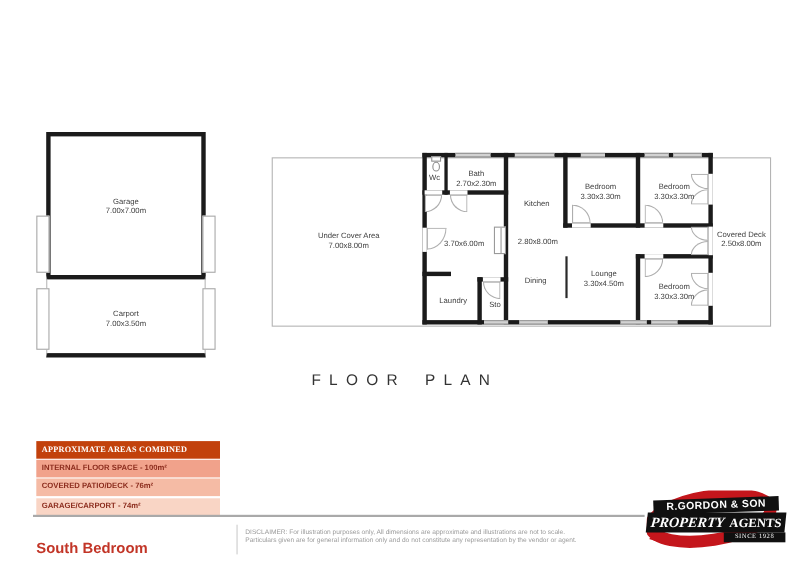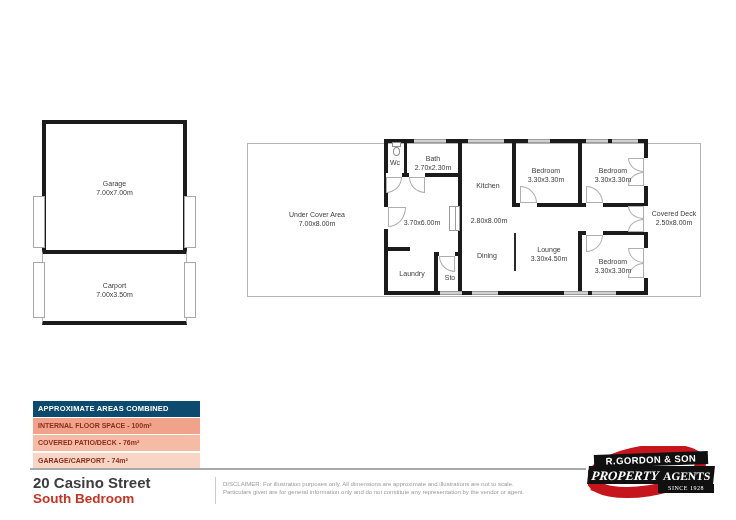--- a/index.html
+++ b/index.html
@@ -182,30 +182,30 @@
     <div class="rlabel" style="left:582px;top:257px;width:62px;">
       <span class="nm">Bedroom</span>
       <span class="dm">3.30x3.30m</span>
     </div>
     <div class="rlabel" style="left:646px;top:209px;width:56px;">
       <span class="nm">Covered Deck</span>
       <span class="dm">2.50x8.00m</span>
     </div>
   </div>
 
+  <div class="plan-title">FLOOR PLAN</div>
 
   <div class="legend">
-    <div class="hdr" style="background:#0c4a6e;">APPROXIMATE AREAS COMBINED</div>
+    <div class="hdr" style="background:#c2410c;font-family:Liberation Serif, serif;">APPROXIMATE AREAS COMBINED</div>
     <div class="row" style="background:#f1a28b;color:#8c2d1e;">INTERNAL FLOOR SPACE - 100m²</div>
     <div class="row" style="background:#f5bba5;color:#8c2d1e;">COVERED PATIO/DECK - 76m²</div>
     <div class="row last" style="background:#f9d5c5;color:#8c2d1e;">GARAGE/CARPORT - 74m²</div>
   </div>
 
   <div class="footer-line"></div>
-  <div class="addr1">20 Casino Street</div>
   <div class="addr2" style="color:#c23527;">South Bedroom</div>
   <div class="vdivider"></div>
   <div class="disclaimer">
     <span>DISCLAIMER: For illustration purposes only, All dimensions are approximate and illustrations are not to scale.</span><br>
     <span>Particulars given are for general information only and do not constitute any representation by the vendor or agent.</span>
   </div>
 
   <div class="logo">
     <svg width="126" height="54" viewBox="0 0 126 54">
       <ellipse cx="58" cy="25" rx="55" ry="20" fill="none" stroke="#c4161c" stroke-width="11" transform="rotate(-9 58 25)"></ellipse>

